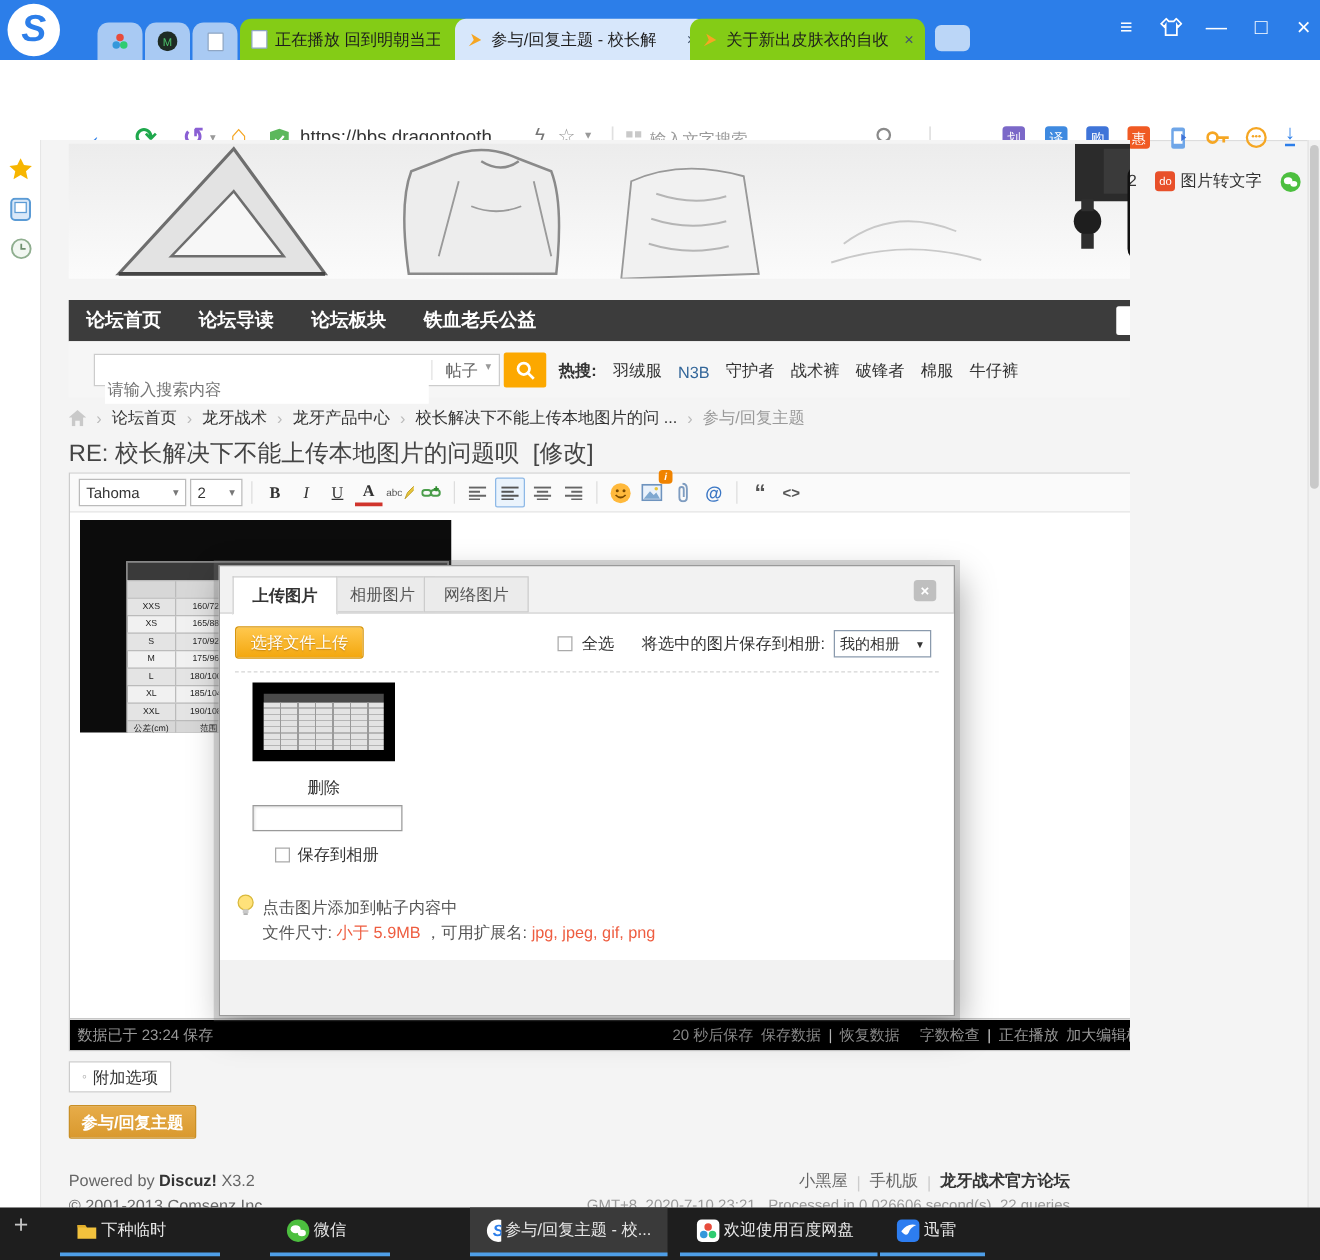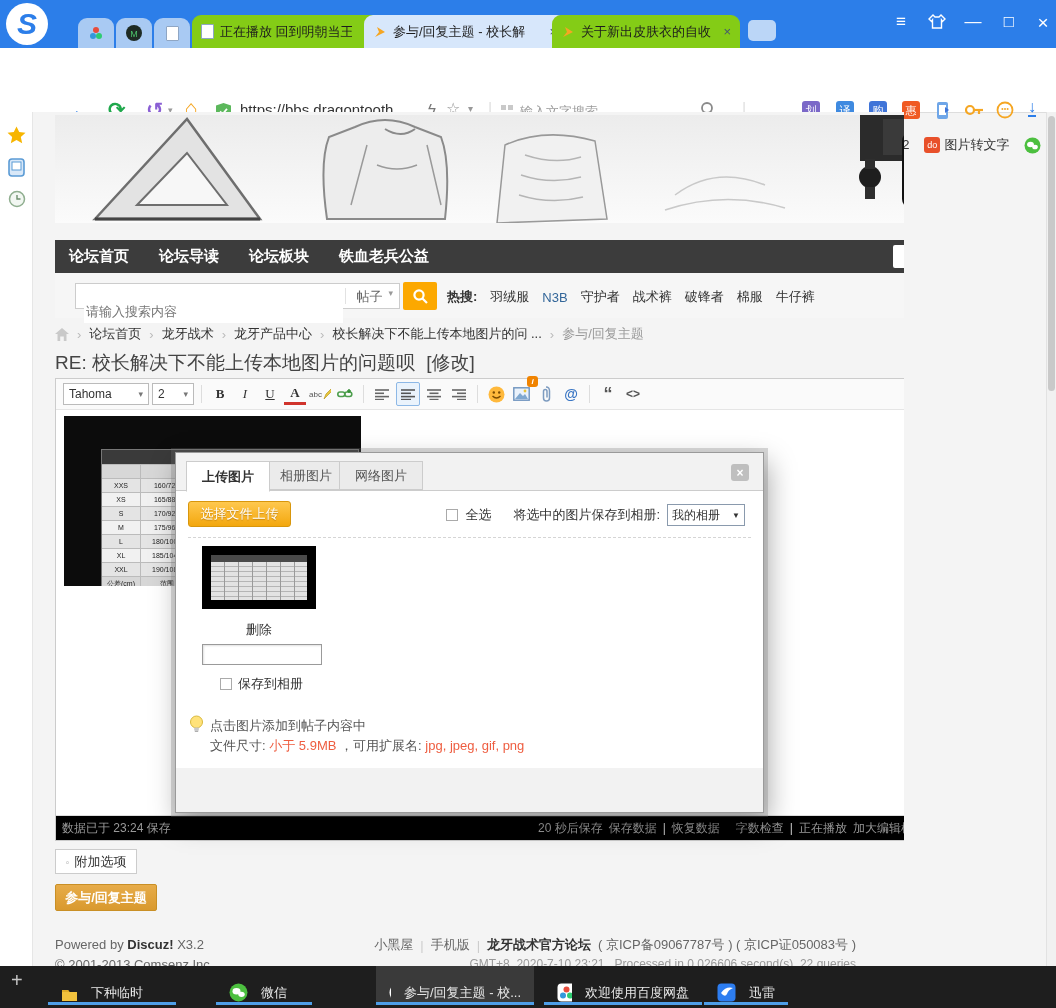--- a/index.html
+++ b/index.html
@@ -115,21 +115,21 @@
   .ftr1{position:absolute;right:48px;top:824px;font-size:13px;color:#666;display:flex;gap:7px;align-items:center}
   .ftr2{position:absolute;right:48px;top:845px;font-size:12px;color:#999}
   .b{font-weight:bold;color:#333}
   .pipe{color:#ccc}
   
   .vsb{position:absolute;right:0;top:112px;width:9px;height:854px;background:#F1F1F1;border-left:1px solid #e2e2e2}
   .vsb-thumb{position:absolute;left:1px;top:4px;width:7px;height:275px;background:#C9C9C9;border-radius:4px}
   
   .taskbar{position:absolute;left:0;top:966px;width:1056px;height:42px;background:#1E1E1E}
   .tplus{position:absolute;left:11px;top:3px;color:#c5c5c5;font-size:20px}
-  .titem{position:absolute;top:0;height:39px;border-bottom:3px solid #4E9EE8;display:flex;align-items:flex-end;gap:13px;
+  .titem{position:absolute;top:0;height:39px;border-bottom:3px solid #4E9EE8;display:flex;align-items:center;gap:3px;
          padding:0 13px;color:#E8E8E8;font-size:13px;white-space:nowrap;box-sizing:border-box}
   .titem.active{background:#3A3A3A}
   .ic{display:inline-flex}
 </style>
 </head>
 <body>
 
 <div class="titlebar">
   <div class="logo">S</div>
 
@@ -712,21 +712,20 @@
     <span class="b">Discuz!</span>
     <span>X3.2</span>
   </div>
   <div class="ftl2">© 2001-2013 Comsenz Inc.</div>
   <div class="ftr1">
     <a>小黑屋</a>
     <span class="pipe">|</span>
     <a>手机版</a>
     <span class="pipe">|</span>
     <a class="b">龙牙战术官方论坛</a>
-    <span>( 京ICP备09067787号 ) ( 京ICP证050083号 )</span>
   </div>
   <div class="ftr2">GMT+8, 2020-7-10 23:21 , Processed in 0.026606 second(s), 22 queries</div>
 </div>
 
 <div class="vsb">
   <div class="vsb-thumb"></div>
 </div>
 
 <div class="taskbar">
   <div class="tplus">+</div>

